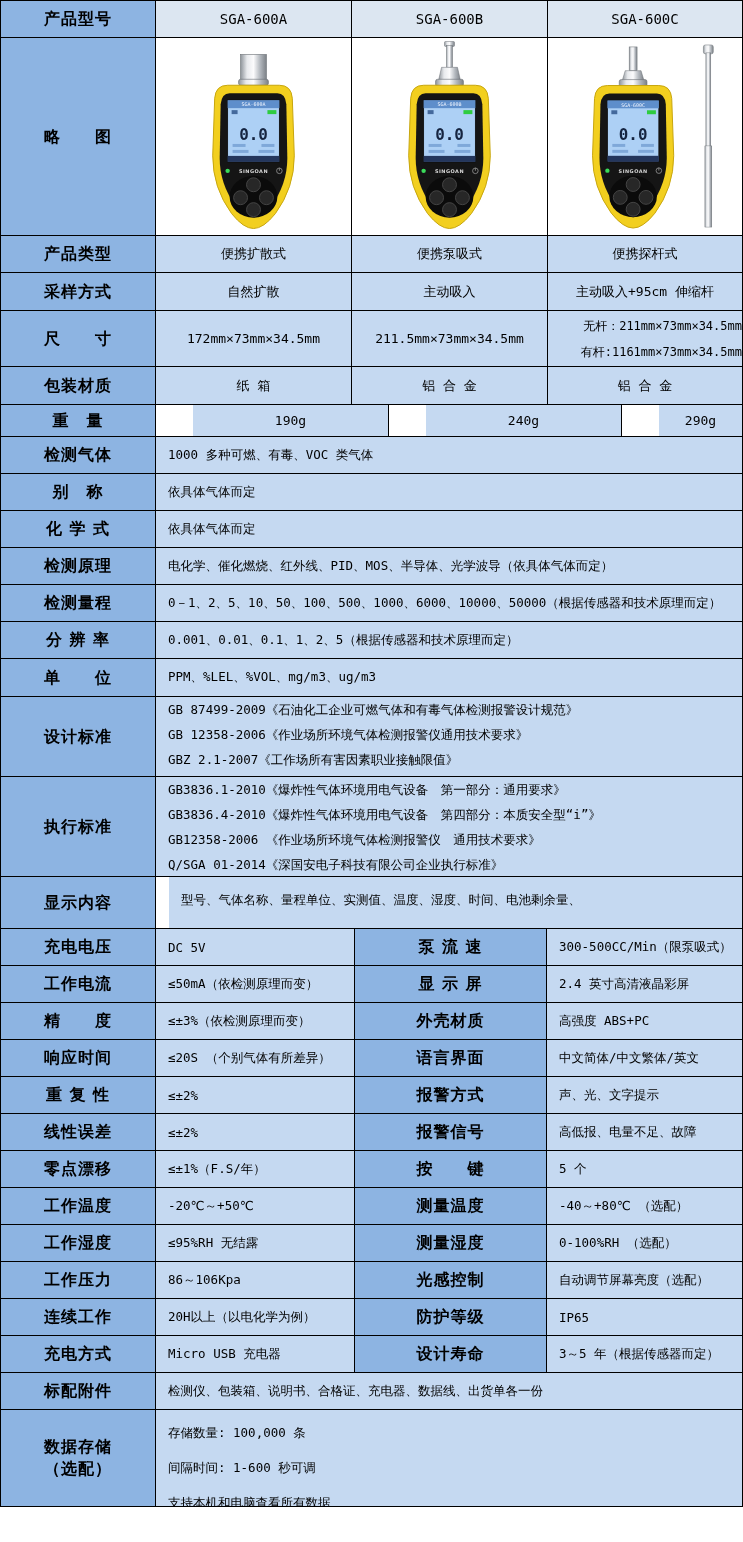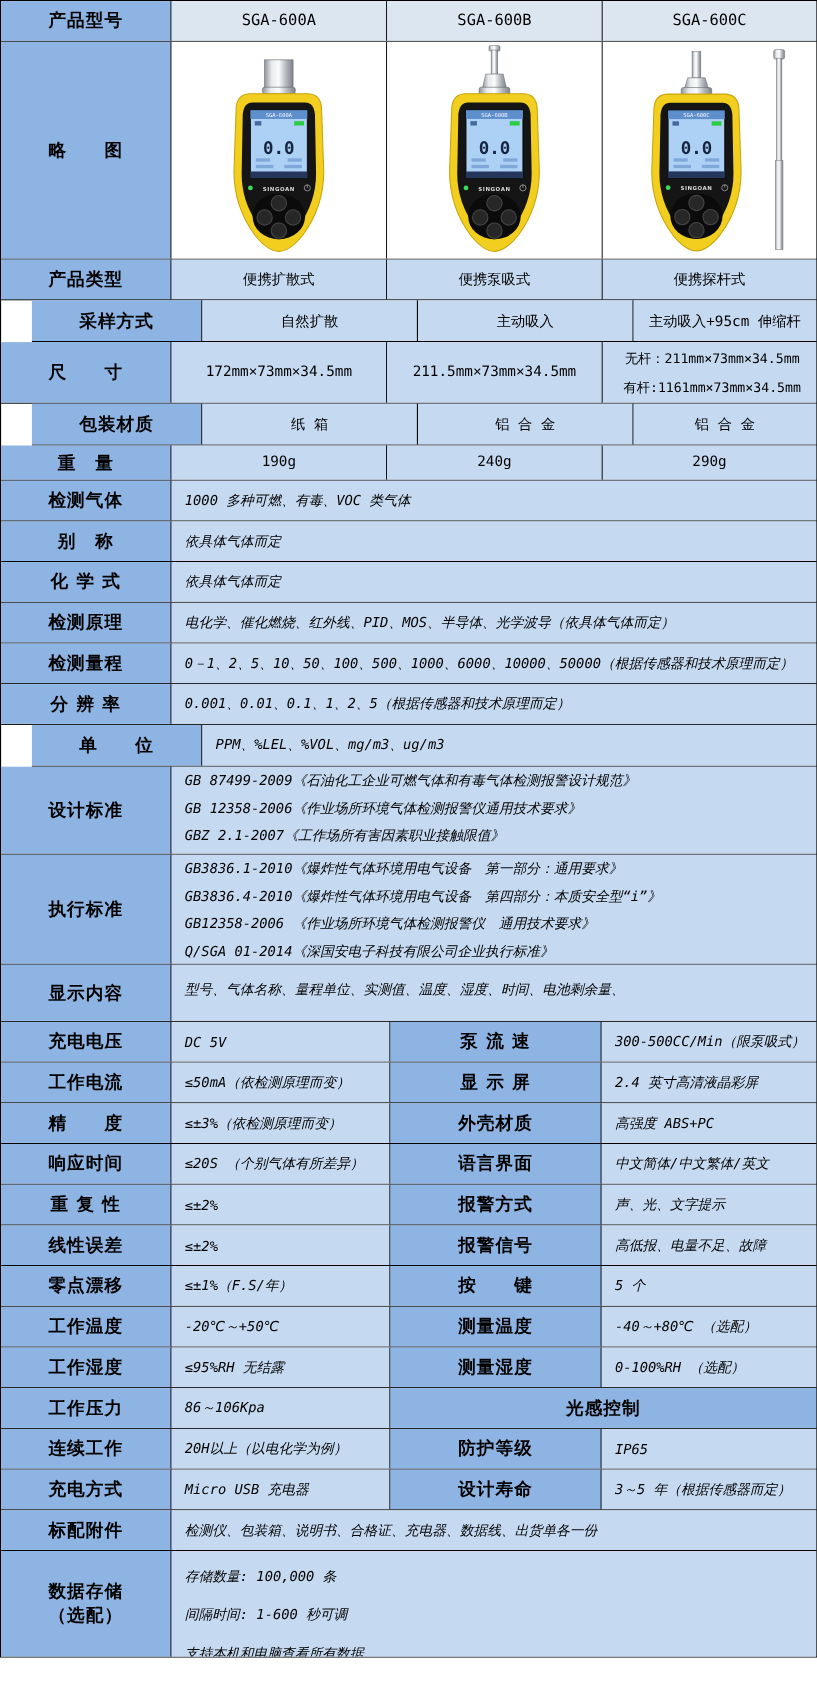--- a/index.html
+++ b/index.html
@@ -34,40 +34,40 @@
     font-weight:bold;font-size:16px;letter-spacing:1px;
     text-align:center;line-height:1.35;
     flex-direction:column;
   }
   .vcell{
     background:var(--value-bg);
     font-size:12.5px;
     font-family:"DejaVu Sans Mono","DejaVu Sans",sans-serif;
     white-space:nowrap;
   }
-  .vcell.left{justify-content:flex-start;padding-left:12px;padding-right:18px;font-style:italic;}
+  .vcell.left{justify-content:flex-start;padding-left:12px;padding-right:18px;}
   .mcell{
     width:196px;flex:none;
     background:var(--header-value-bg);
     font-size:14px;
     font-family:"DejaVu Sans Mono","DejaVu Sans",sans-serif;
   }
   .icell{width:196px;flex:none;background:#ffffff;padding:0;}
   .tcell{width:196px;flex:none;background:var(--value-bg);font-size:13px;
     font-family:"DejaVu Sans Mono","DejaVu Sans",sans-serif;}
   .p-v1{width:199px;flex:none;}
   .p-l2{width:192px;flex:none;}
   .vlines{display:flex;flex-direction:column;justify-content:center;align-items:flex-start;}
   .vlines div{line-height:25px;}
   .vlines.lh24 div{line-height:24px;margin-top:11px;}
-  .clines{font-size:12px;align-items:center;justify-content:center;padding-left:5px;}
+  .clines{font-size:12px;align-items:flex-end;justify-content:center;padding-left:5px;}
   .clines div{line-height:26px;white-space:nowrap;}
-  .h37{height:37px;} .h38{height:38px;margin-left:28px;} .h32{height:32px;}
+  .h37{height:37px;} .h38{height:38px;} .h32{height:32px;gap:37px;}
   .h56{height:56px;} .h80{height:80px;} .h100{height:100px;}
-  .h52{height:52px;} .h96{height:96px;} .h198{height:198px;}
+  .h52{height:52px;gap:13px;} .h96{height:96px;} .h198{height:198px;}
   svg{display:block;}
   .body-fill{fill:var(--device-yellow);}
   .screen-fill{fill:var(--screen-blue);}
 </style>
 </head>
 <body>
 
 <div class="tbl">
 
   <div class="row h37">
@@ -445,20 +445,21 @@
     <div class="cell vcell left">0-100%RH （选配）</div>
   </div>
   <div class="row h37">
     <div class="cell lcell">
         <div>工作压力</div>
       </div>
     <div class="cell vcell left p-v1">86～106Kpa</div>
     <div class="cell lcell p-l2">
         <div>光感控制</div>
       </div>
+    <div class="cell vcell left">自动调节屏幕亮度（选配）</div>
   </div>
   <div class="row h37">
     <div class="cell lcell">
         <div>连续工作</div>
       </div>
     <div class="cell vcell left p-v1">20H以上（以电化学为例）</div>
     <div class="cell lcell p-l2">
         <div>防护等级</div>
       </div>
     <div class="cell vcell left">IP65</div>

